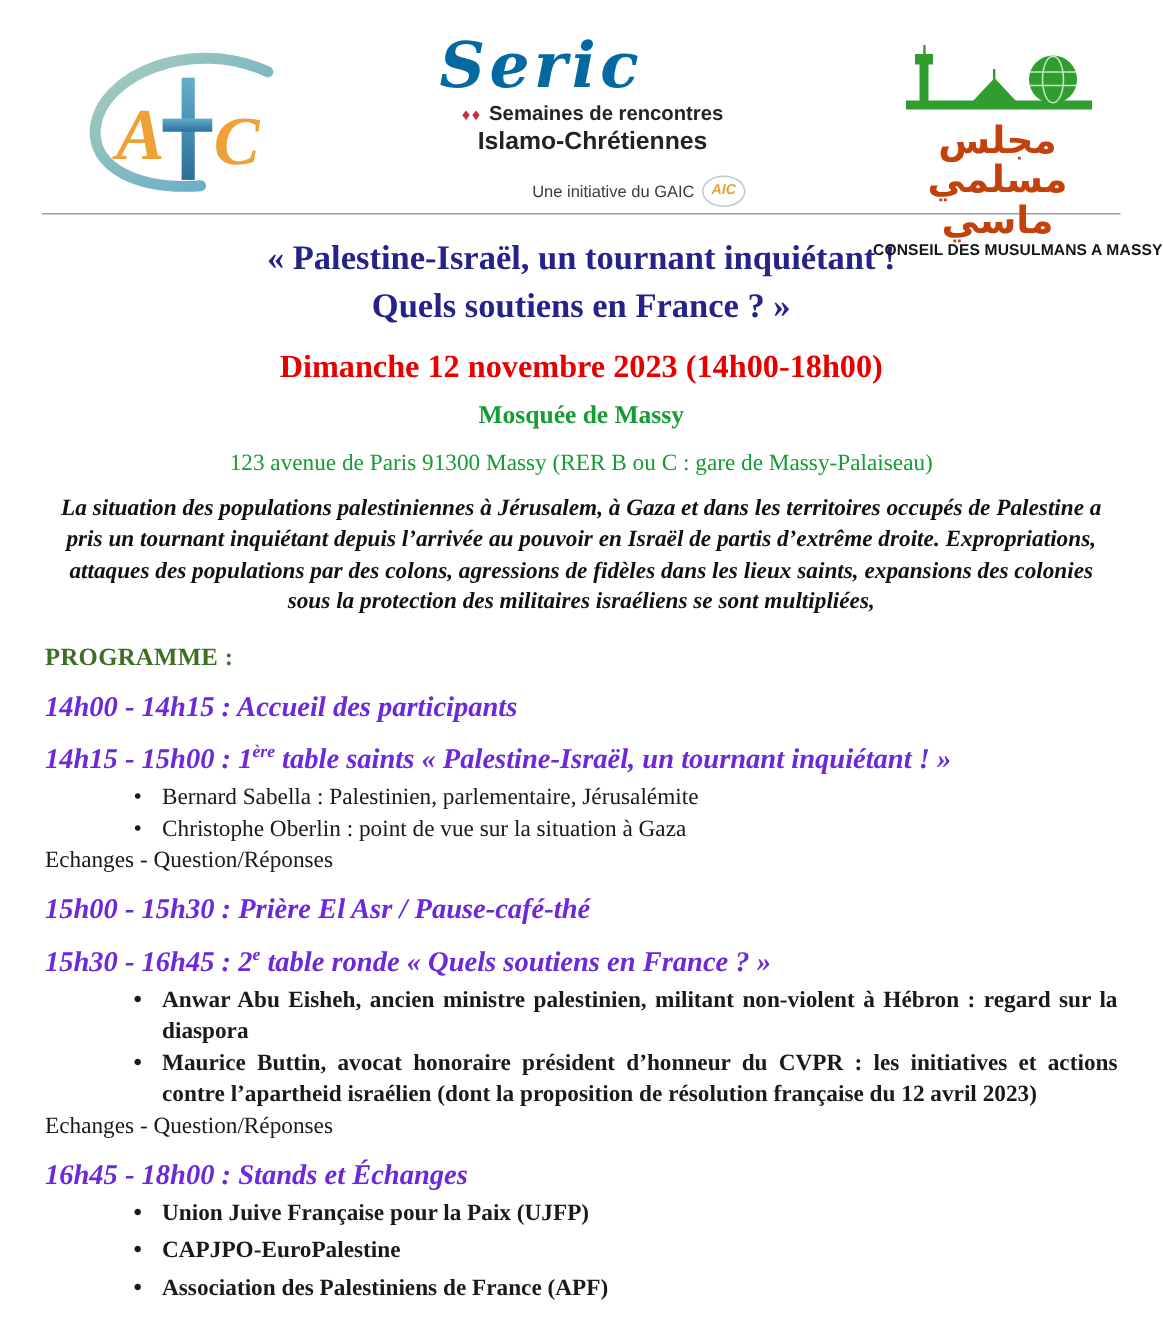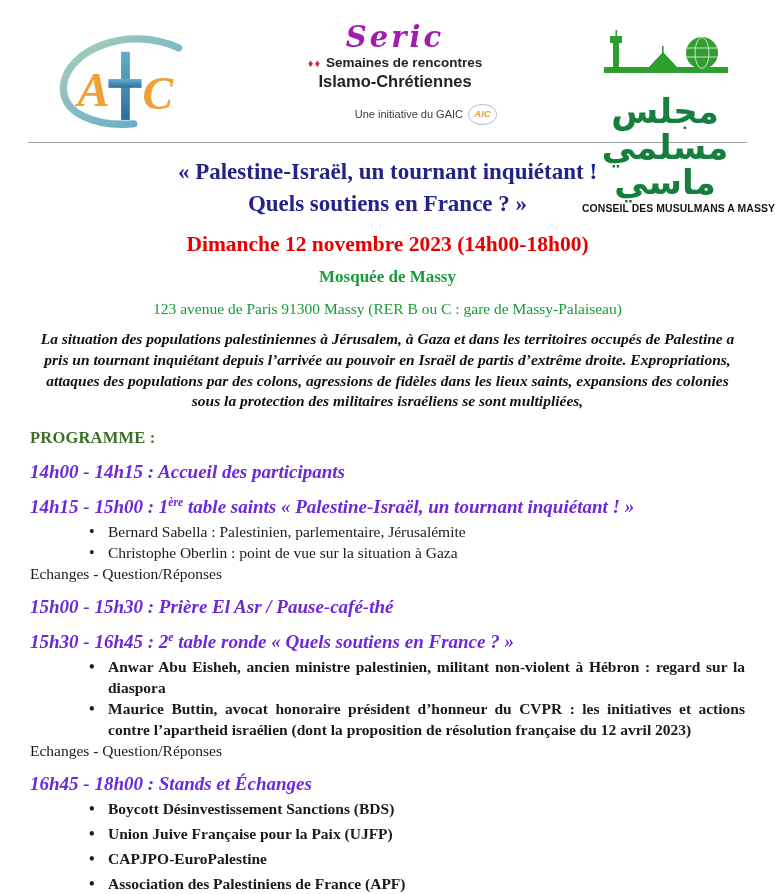--- a/index.html
+++ b/index.html
@@ -9,39 +9,39 @@
     -webkit-font-smoothing:antialiased;
   }
   .page { position:relative; width:775px; height:894px; }
 
   
   .header { position:relative; height:142px; }
   .gaic-logo { position:absolute; left:50px; top:34px; }
   .seric { position:absolute; left:293px; top:22px; width:204px; }
   .seric-wordmark {
     font-family:"DejaVu Serif", serif; font-style:italic; font-weight:bold;
-    font-size:29px; line-height:1.05; text-align:center; letter-spacing:3px; color:#a21caf;
+    font-size:42px; line-height:1.05; text-align:left; letter-spacing:3px; color:#0369a1;
   }
   .seric-tagline { margin-top:1px; text-align:center; font-family:"Liberation Sans", sans-serif; color:#262220; line-height:1.15; }
   .diamonds { color:#c4303c; font-size:11px; margin-right:5px; letter-spacing:1px; }
   .tag1 { font-size:13.5px; font-weight:600; }
   .tag2 { display:block; font-size:16.5px; font-weight:600; }
   .initiative-row {
     margin-top:13px; display:flex; justify-content:flex-end; align-items:center; gap:5px;
     font-family:"Liberation Sans", sans-serif; font-size:11px; color:#3c3c3c;
   }
   .mini-logo {
     display:inline-block; width:27px; height:19px; border:1.6px solid #b9c9ce; border-radius:50%;
     color:#e5a23a; font-size:9.5px; font-style:italic; font-weight:bold; text-align:center; line-height:17px;
     font-family:"Liberation Sans", sans-serif;
   }
   .cmm { position:absolute; left:582px; top:30px; width:166px; text-align:center; }
   .cmm-arabic {
-    font-family:"DejaVu Sans", sans-serif; font-weight:bold; font-size:34px; line-height:1.05;
-    color:#15803d; direction:rtl; margin-top:16px;
+    font-family:"DejaVu Sans", sans-serif; font-weight:bold; font-size:25px; line-height:1.05;
+    color:#c2410c; direction:rtl; margin-top:2px;
   }
   .cmm-caption {
     font-family:"Liberation Sans", sans-serif; font-weight:bold; font-size:10.4px;
     letter-spacing:0.1px; color:#141414; margin-top:2px; white-space:nowrap;
   }
   .divider { border:none; border-top:1.5px solid #9aa0a6; margin:0 28px; }
 
   
   .title { margin-top:13px; text-align:center; font-weight:bold; font-size:23px; line-height:1.4; color:#24238a; }
   .date-line { margin-top:12px; text-align:center; font-weight:bold; font-size:21.5px; color:#e80000; }
@@ -161,21 +161,20 @@
 
     <div class="prog-item"><span>15h30 - 16h45 : 2</span><sup class="ord">e</sup><span> table ronde « Quels soutiens en France ? »</span></div>
     <ul class="bullets bold">
       <li>Anwar Abu Eisheh, ancien ministre palestinien, militant non-violent à Hébron : regard sur la diaspora</li>
       <li>Maurice Buttin, avocat honoraire président d’honneur du CVPR : les initiatives et actions contre l’apartheid israélien (dont la proposition de résolution française du 12 avril 2023)</li>
     </ul>
     <div class="echanges">Echanges - Question/Réponses</div>
 
     <div class="prog-item">16h45 - 18h00 : Stands et Échanges</div>
     <ul class="bullets bold spaced">
-      <li>Boycott Désinvestissement Sanctions (BDS)</li>
       <li>Union Juive Française pour la Paix (UJFP)</li>
       <li>CAPJPO-EuroPalestine</li>
       <li>Association des Palestiniens de France (APF)</li>
 
     </ul>
 
   </div>
 </div>
 
 </body></html>

